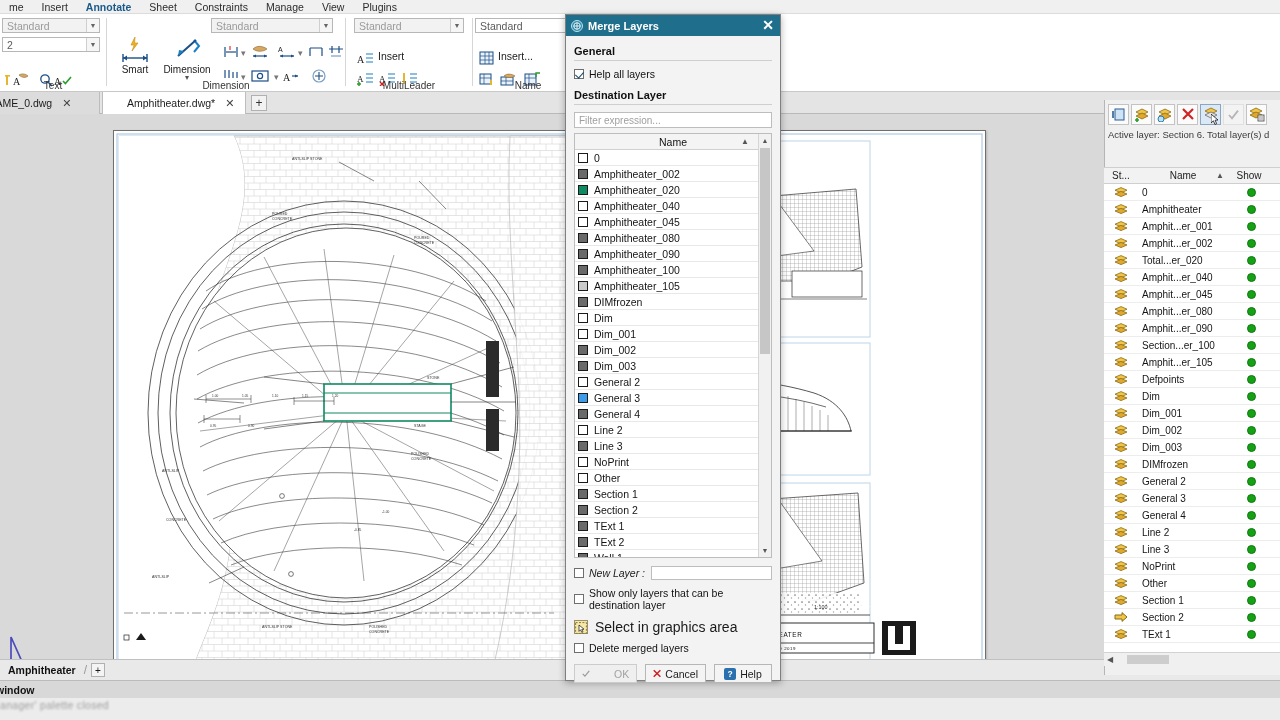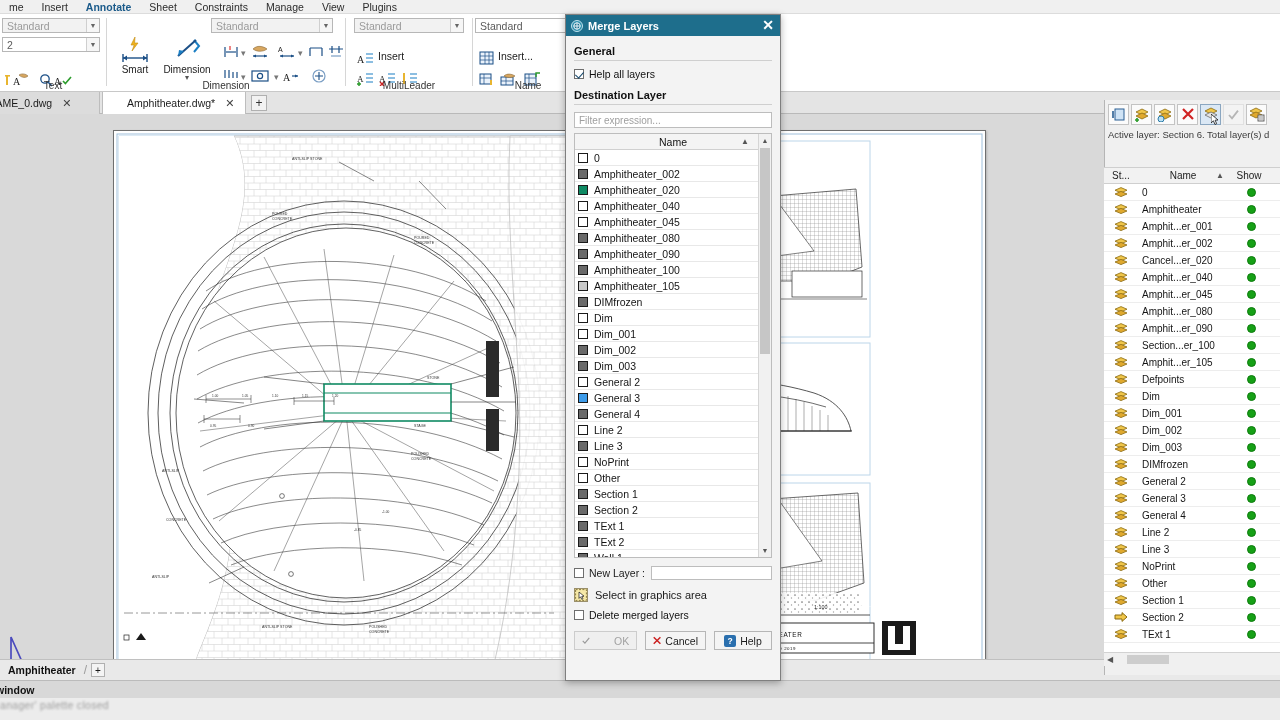--- a/index.html
+++ b/index.html
@@ -224,25 +224,25 @@
   .swatch { width:10px; height:10px; border:1.5px solid #1b1b1b; margin-right:6px; flex:none; }
   .vscroll {
     position:absolute; right:0; top:0; width:13px; bottom:0;
     background:#f1f1f1; border-left:1px solid #d5d5d5;
   }
   .vbtn {
     position:absolute; left:0; width:12px; height:13px; background:#f1f1f1;
     display:flex; align-items:center; justify-content:center; font-size:7px; color:#555;
   }
   .vthumb { position:absolute; left:1px; width:10px; background:#c6c6c6; }
-  .newlayer-row { display:flex; align-items:center; margin-top:8px; font-size:10.5px; }
+  .newlayer-row { display:flex; align-items:center; margin-top:8px; font-size:10.5px;font-style:italic; }
   .newlayer-inp {
     flex:1; height:14px; background:#fff; border:1px solid #bdbdbd; margin-left:6px;
   }
-  .sel-graph-row { display:flex; align-items:center; margin-top:8px; font-size:11px; }
+  .sel-graph-row { display:flex; align-items:center; margin-top:8px; font-size:14px; }
   .sel-graph-ico {
     width:14px; height:14px; border:1px solid #9a8f6a; background:#f6e9a8;
     margin-right:7px; position:relative; flex:none;
   }
   .dlg-btns {
     margin-top:10px; display:flex; align-items:center; justify-content:center; gap:8px;
   }
   .dbtn {
     height:19px; min-width:58px; border:1px solid #b6b6b6; background:#f4f4f4;
     display:flex; align-items:center; justify-content:center; gap:4px;
@@ -813,21 +813,21 @@
           <span class="greendot"></span>
         </div>
       </div>
       <div class="lp-row">
         <div class="s">
           <svg width="14" height="11" viewBox="0 0 14 11">
             <path d="M7 .6l6 2.6-6 2.6-6-2.6z" fill="#f0c64a" stroke="#8a6a10" stroke-width=".8"></path>
             <path d="M7 4.4l6 2.6-6 2.6-6-2.6z" fill="#e0a92e" stroke="#8a6a10" stroke-width=".8"></path>
           </svg>
         </div>
-        <div class="n">Cancel...er_020</div>
+        <div class="n">Total...er_020</div>
         <div class="sh">
           <span class="greendot"></span>
         </div>
       </div>
       <div class="lp-row">
         <div class="s">
           <svg width="14" height="11" viewBox="0 0 14 11">
             <path d="M7 .6l6 2.6-6 2.6-6-2.6z" fill="#f0c64a" stroke="#8a6a10" stroke-width=".8"></path>
             <path d="M7 4.4l6 2.6-6 2.6-6-2.6z" fill="#e0a92e" stroke="#8a6a10" stroke-width=".8"></path>
           </svg>
@@ -1238,20 +1238,24 @@
           <div class="vbtn" style="bottom:0;">▼</div>
         </div>
       </div>
 
       <div class="newlayer-row">
         <span class="chk"></span>
         <span>New Layer :</span>
         <span class="newlayer-inp"></span>
       </div>
 
+      <div class="chk-row">
+        <span class="chk"></span>
+        <span>Show only layers that can be destination layer</span>
+      </div>
 
       <div class="sel-graph-row">
         <span class="sel-graph-ico">
           <svg width="12" height="12" viewBox="0 0 12 12">
               <rect x=".6" y=".6" width="10.8" height="10.8" fill="none" stroke="#8a7a40" stroke-width="1" stroke-dasharray="2 1.4"></rect>
               <path d="M4 3 L4 9.4 L5.6 7.8 L6.8 10.4 L8 9.8 L6.8 7.4 L9 7.2z" fill="#fff" stroke="#111" stroke-width=".7"></path>
             </svg>
         </span>
         <span>Select in graphics area</span>
       </div>

